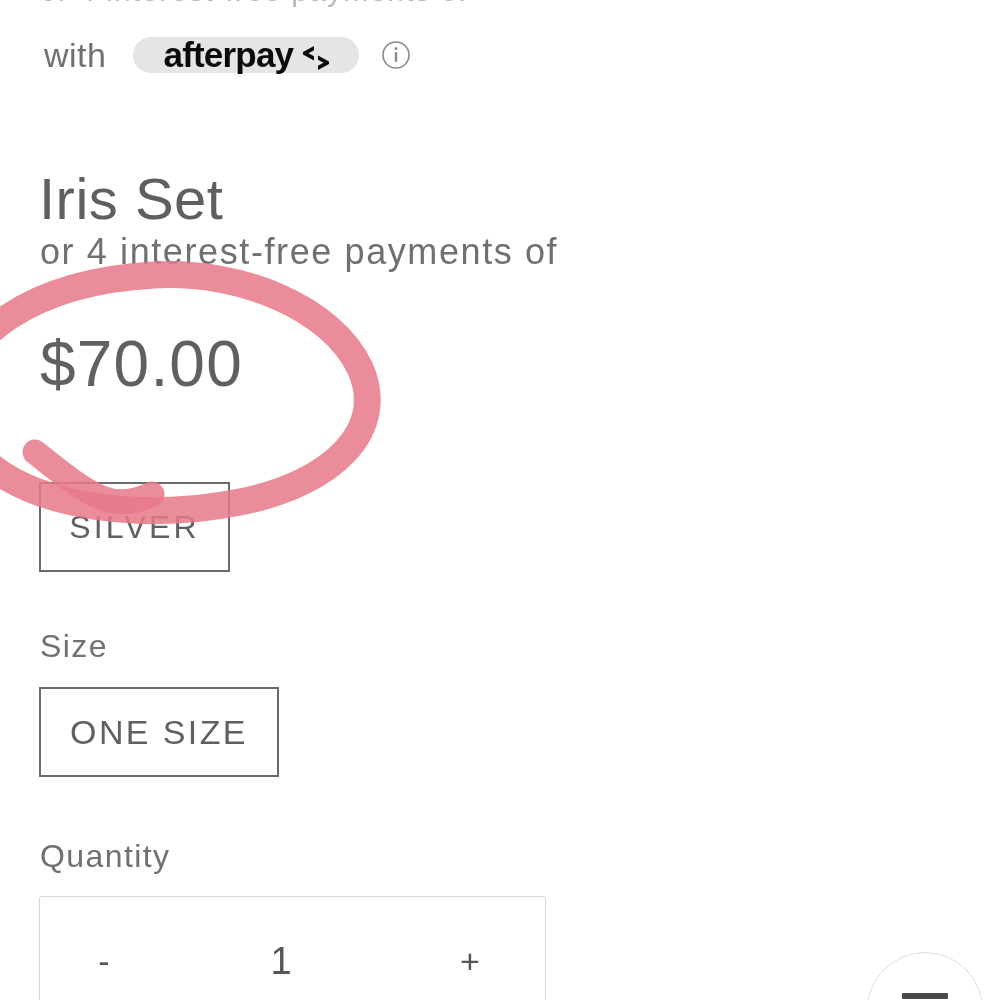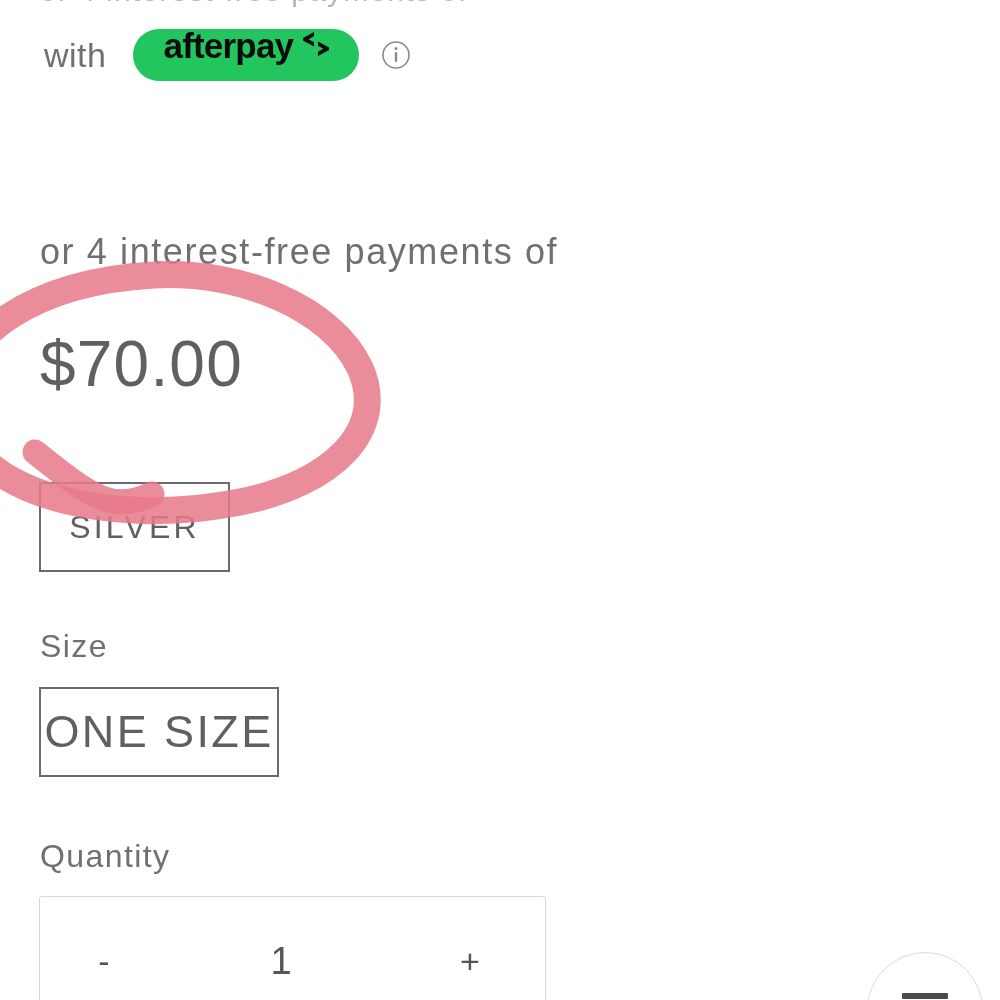--- a/index.html
+++ b/index.html
@@ -43,26 +43,26 @@
   }
   .with-label {
     color: #6f7072;
     font-size: 34px;
     font-weight: 400;
     letter-spacing: 0.5px;
     line-height: 1;
   }
   .afterpay-badge {
     margin-left: 27px;
-    background: #22c55e;
+    background: #e5e5e5;
     border-radius: 32px;
-    height: 52px;
+    height: 36px;
     padding: 0 26px 0 30px;
     display: flex;
-    align-items: flex-start;
+    align-items: flex-end;
     gap: 4px;
   }
   .afterpay-word {
     color: #0b0b0b;
     font-size: 35px;
     font-weight: 700;
     letter-spacing: -0.8px;
     line-height: 1;
     position: relative;
     top: -1px;
@@ -158,21 +158,21 @@
     width: 191px;
     height: 90px;
     font-size: 32px;
     letter-spacing: 3.2px;
   }
   .swatch.onesize {
     left: 39px;
     top: 687px;
     width: 240px;
     height: 90px;
-    font-size: 45px;
+    font-size: 34px;
     letter-spacing: 2.4px;
   }
 
   
   .qty-box {
     position: absolute;
     left: 39px;
     top: 896px;
     width: 507px;
     height: 130px;
@@ -254,20 +254,21 @@
       </svg>
     </span>
 
     <svg class="info-icon" viewBox="0 0 30 30">
       <circle cx="15" cy="15" r="13" fill="none" stroke="#8a8a8a" stroke-width="1.6"></circle>
       <circle cx="15" cy="8.6" r="1.5" fill="#8a8a8a"></circle>
       <rect x="13.8" y="12" width="2.4" height="10" rx="1.1" fill="#8a8a8a"></rect>
     </svg>
   </div>
 
+  <h1 class="product-title">Iris Set</h1>
 
   <div class="instalment-line">or 4 interest-free payments of</div>
 
   <div class="price">$70.00</div>
 
   <div class="swatch silver">SILVER</div>
 
   <div class="opt-label size">Size</div>
   <div class="swatch onesize">ONE SIZE</div>
 

